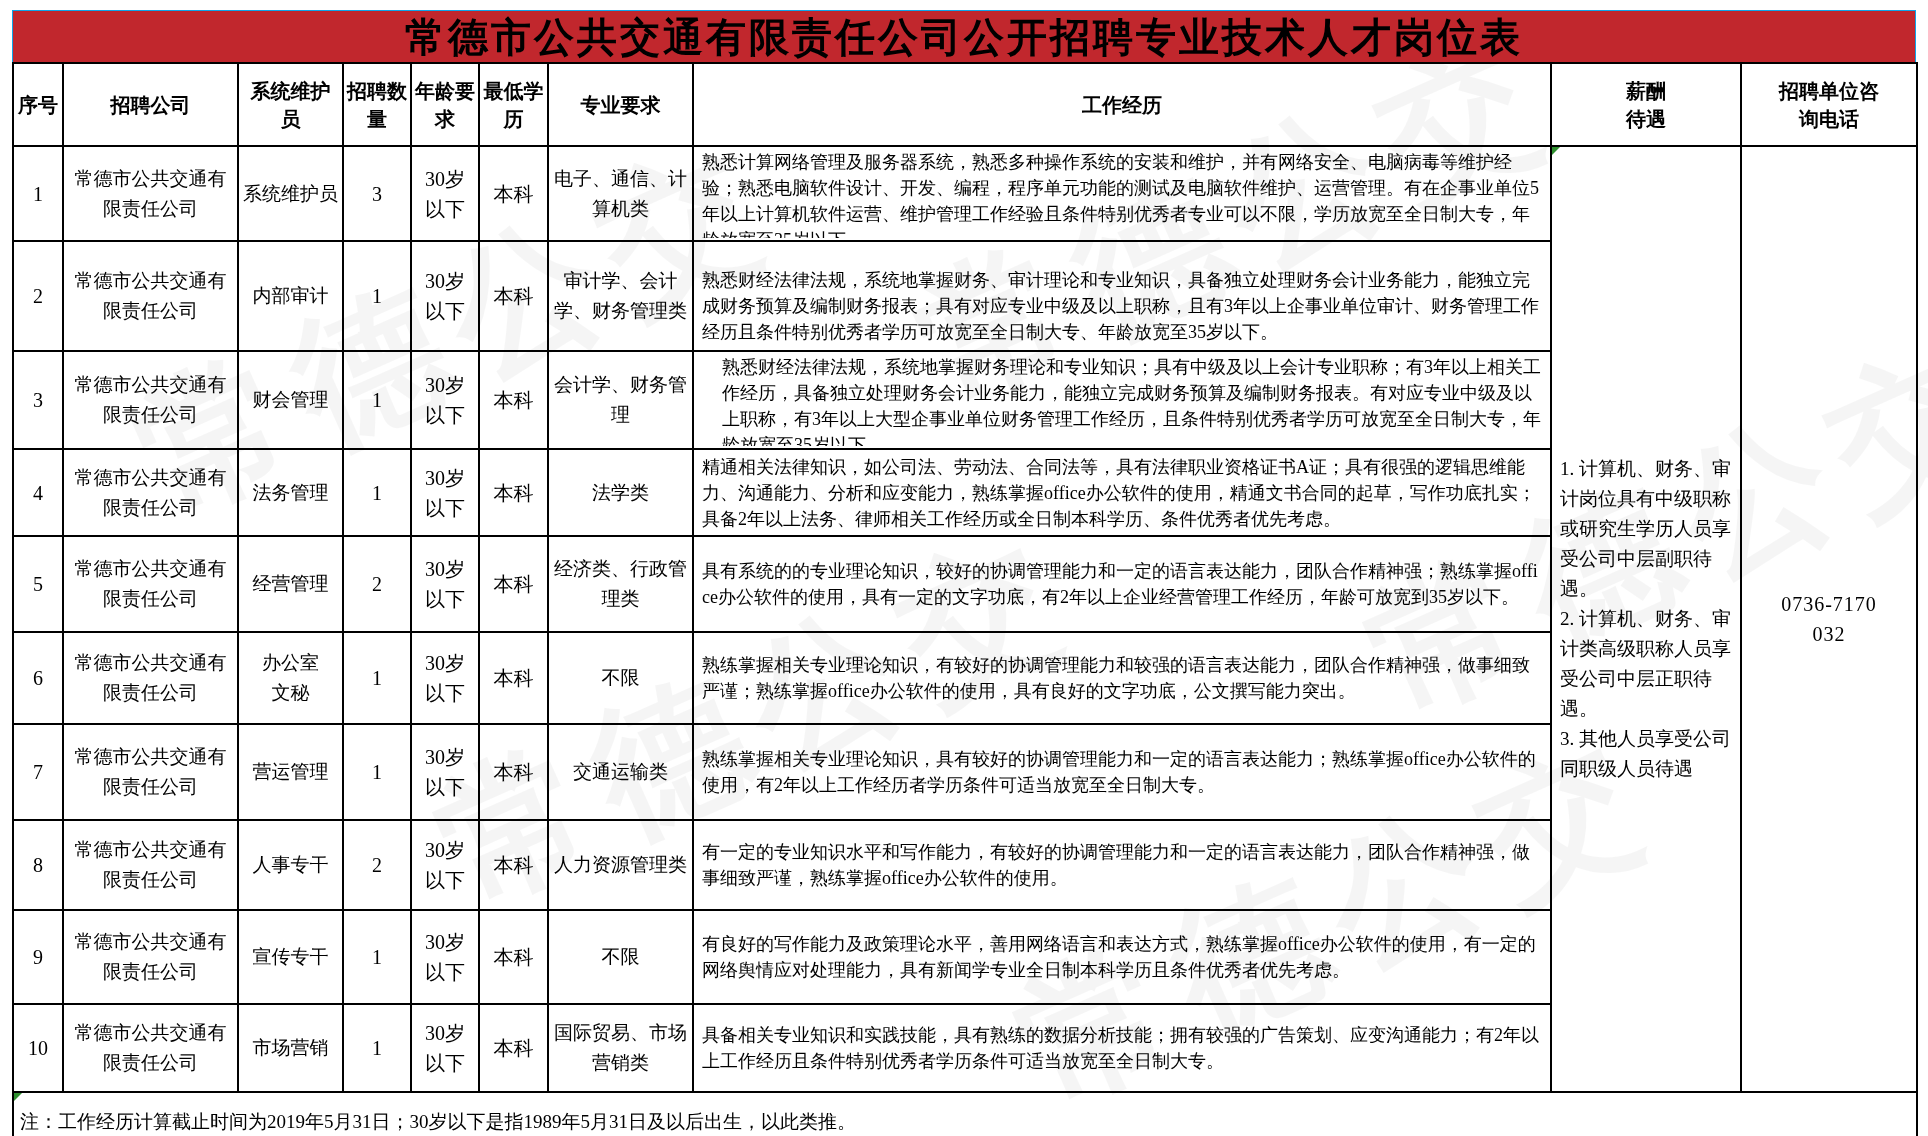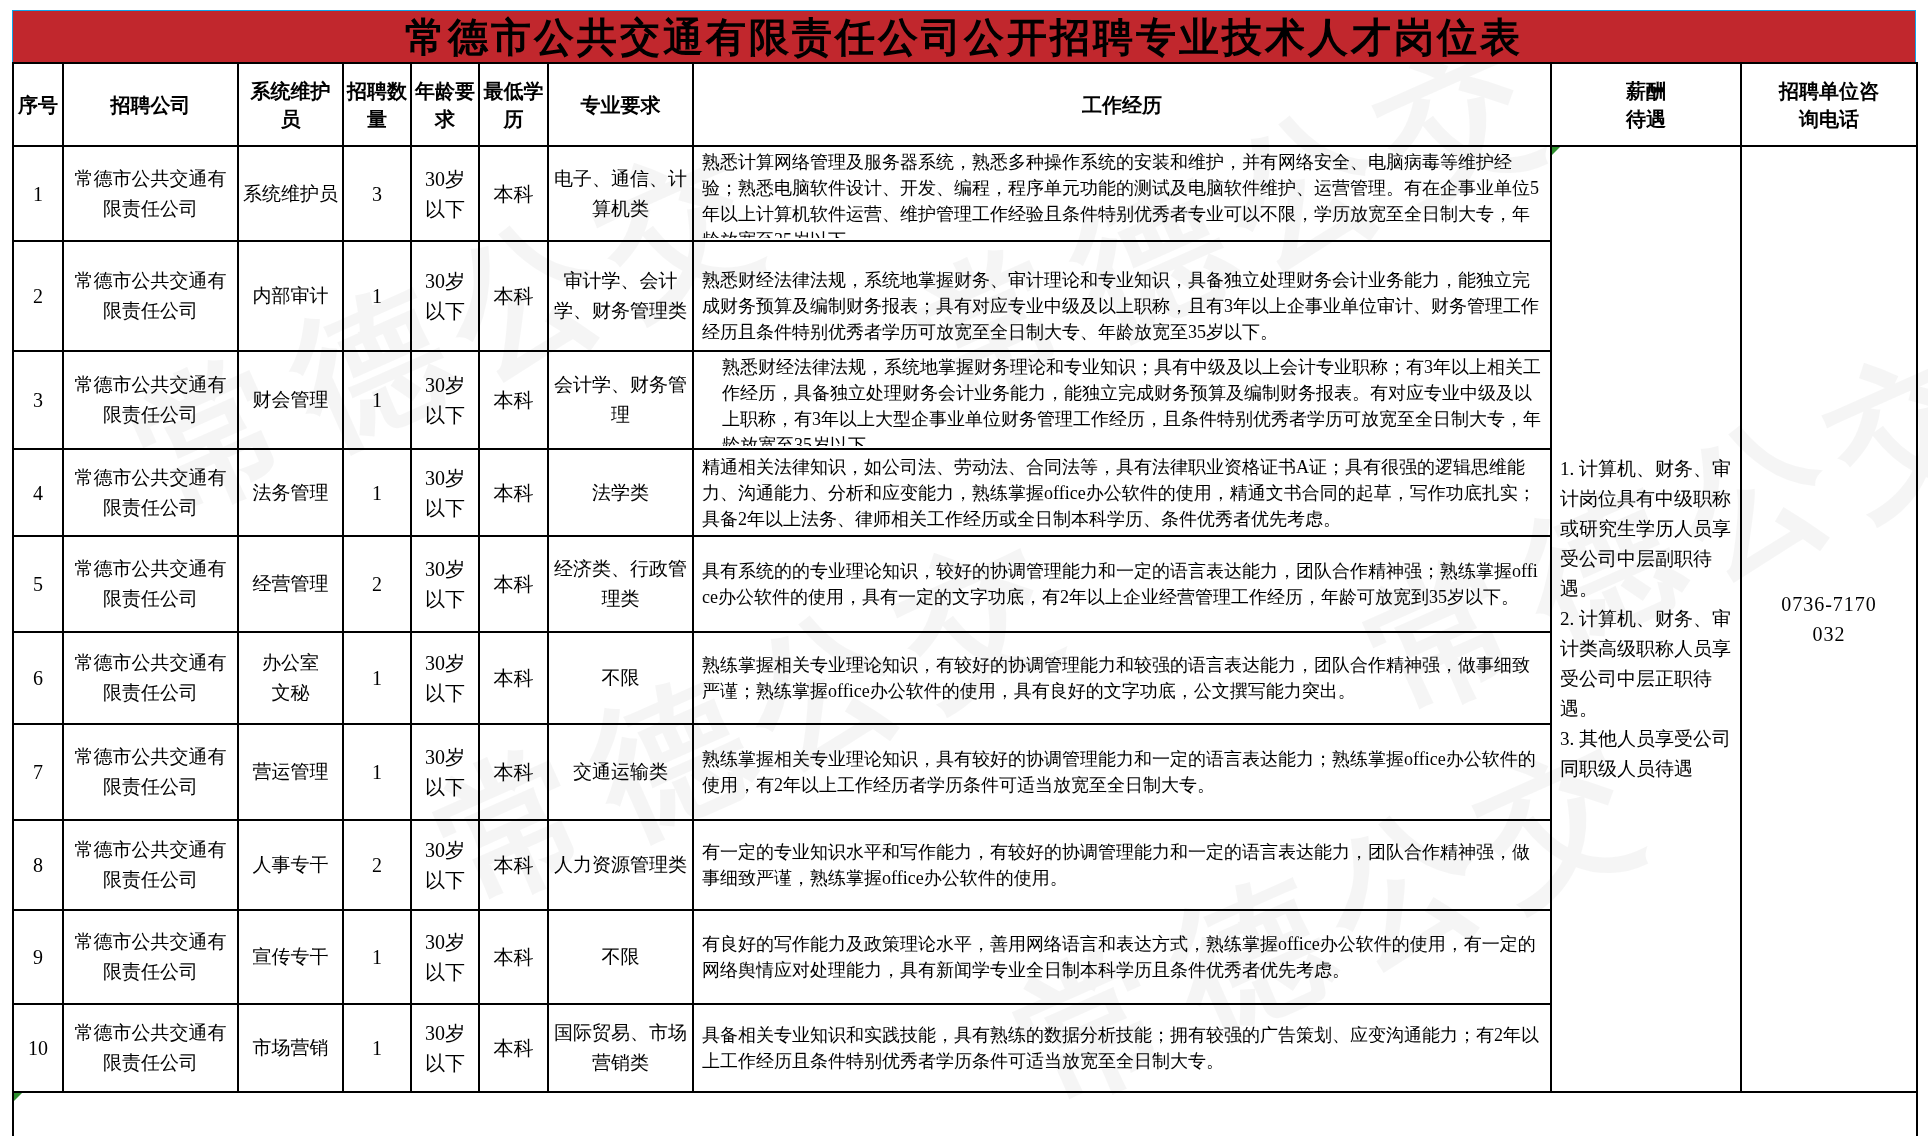--- a/index.html
+++ b/index.html
@@ -221,18 +221,19 @@
               <div class="clip" style="height: 82px;">
                 <span>具备相关专业知识和实践技能，具有熟练的数据分析技能；拥有较强的广告策划、应变沟通能力；有2年以上工作经历且条件特别优秀者学历条件可适当放宽至全日制大专。</span>
               </div>
             </td>
           </tr>
         </tbody>
       <tbody class="note-body">
         <tr>
           <td colspan="10">
             <i class="gt"></i>
+            <span>注：工作经历计算截止时间为2019年5月31日；30岁以下是指1989年5月31日及以后出生，以此类推。</span>
           </td>
         </tr>
       </tbody>
     </table>
   </div>
 </div>
 
 </body></html>

